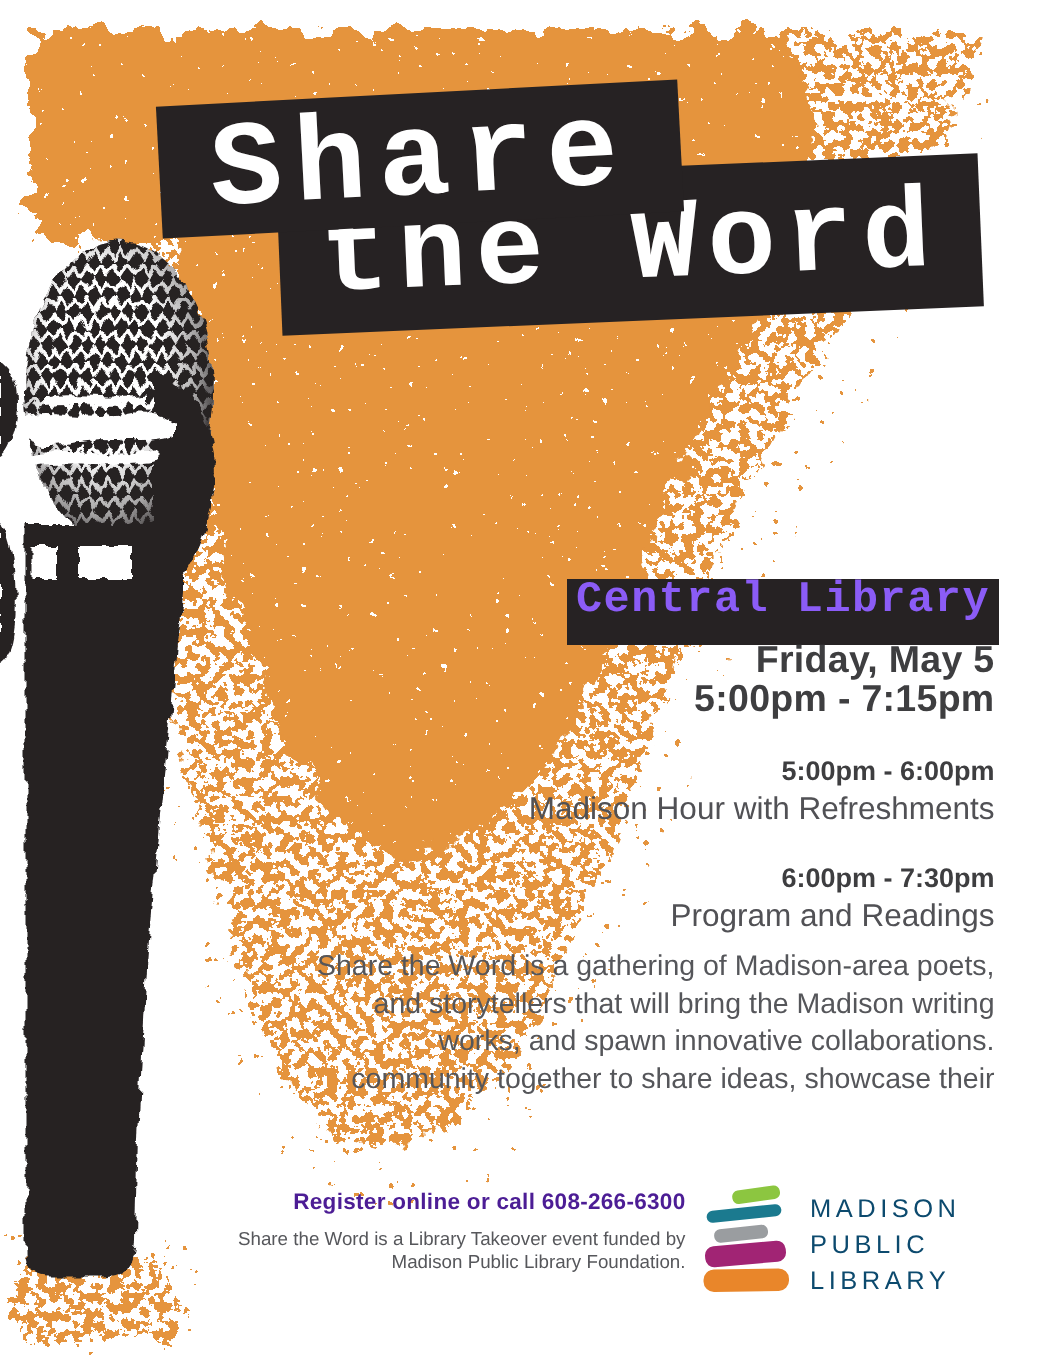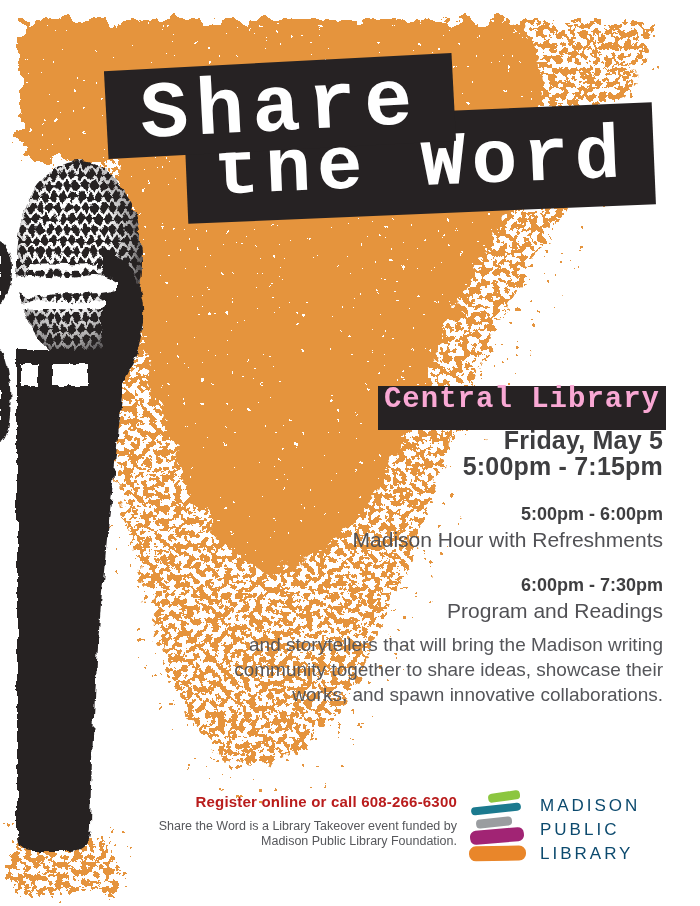--- a/index.html
+++ b/index.html
@@ -11,37 +11,37 @@
   .title-block{
     position:absolute;background:#262223;color:#ffffff;
     font-family:"Liberation Mono","DejaVu Sans Mono",monospace;font-weight:bold;
     display:flex;align-items:center;justify-content:center;
   }
   .title-share{left:106px;top:62px;width:348px;height:84px;font-size:80px;letter-spacing:8px;transform:rotate(-3deg);padding-top:4px;}
   .title-word{left:186px;top:112px;width:468px;height:98px;font-size:76px;letter-spacing:6px;transform:rotate(-2.4deg);padding-top:4px;}
 
   .location-bar{
     position:absolute;left:378px;top:386px;width:288px;height:44px;background:#262223;
-    color:#f9a8d4;font-family:"Liberation Mono","DejaVu Sans Mono",monospace;font-weight:bold;
+    color:#8b5cf6;font-family:"Liberation Mono","DejaVu Sans Mono",monospace;font-weight:bold;
     font-size:29px;letter-spacing:1px;display:flex;align-items:center;justify-content:center;padding-bottom:18px;box-sizing:border-box;
   }
 
   
   .right-col{position:absolute;top:427px;right:37px;text-align:right;color:#3e3e40;}
   .date-line{font-size:25px;font-weight:bold;line-height:26px;letter-spacing:0.2px;}
   .sched{margin-top:23px;}
   .sched + .sched{margin-top:21px;}
   .sched-time{font-size:18px;font-weight:bold;line-height:25px;}
   .sched-desc{font-size:21px;font-weight:normal;color:#515155;line-height:25px;}
   .desc{margin-top:9px;font-size:19px;line-height:25px;color:#55565a;font-weight:normal;}
   .desc div{white-space:nowrap;}
 
   
   .contact{position:absolute;top:792px;right:243px;text-align:right;}
-  .reg-line{font-size:15px;font-weight:bold;line-height:19px;color:#b91c1c;letter-spacing:0.2px;}
+  .reg-line{font-size:15px;font-weight:bold;line-height:19px;color:#4c1d95;letter-spacing:0.2px;}
   .fund{margin-top:8px;font-size:12.5px;line-height:15px;color:#56575b;}
   .logo-books{position:absolute;left:468px;top:790px;}
   .logo-text{position:absolute;left:540px;top:794px;color:#0c4a6e;font-size:17px;letter-spacing:3px;line-height:24px;}
 </style>
 </head>
 <body>
 
 <div class="poster">
 
   <svg class="bg-art" width="700" height="906" viewBox="0 0 700 906" aria-hidden="true">
@@ -157,23 +157,24 @@
     <div class="sched">
       <div class="sched-time">5:00pm - 6:00pm</div>
       <div class="sched-desc">Madison Hour with Refreshments</div>
     </div>
     <div class="sched">
       <div class="sched-time">6:00pm - 7:30pm</div>
       <div class="sched-desc">Program and Readings</div>
     </div>
 
     <div class="desc">
+      <div>Share the Word is a gathering of Madison-area poets,</div>
       <div>and storytellers that will bring the Madison writing</div>
+      <div>works, and spawn innovative collaborations.</div>
       <div>community together to share ideas, showcase their</div>
-      <div>works, and spawn innovative collaborations.</div>
     </div>
   </div>
 
   <div class="contact">
     <div class="reg-line">Register online or call 608-266-6300</div>
     <div class="fund">
       <div>Share the Word is a Library Takeover event funded by</div>
       <div>Madison Public Library Foundation.</div>
     </div>
   </div>

